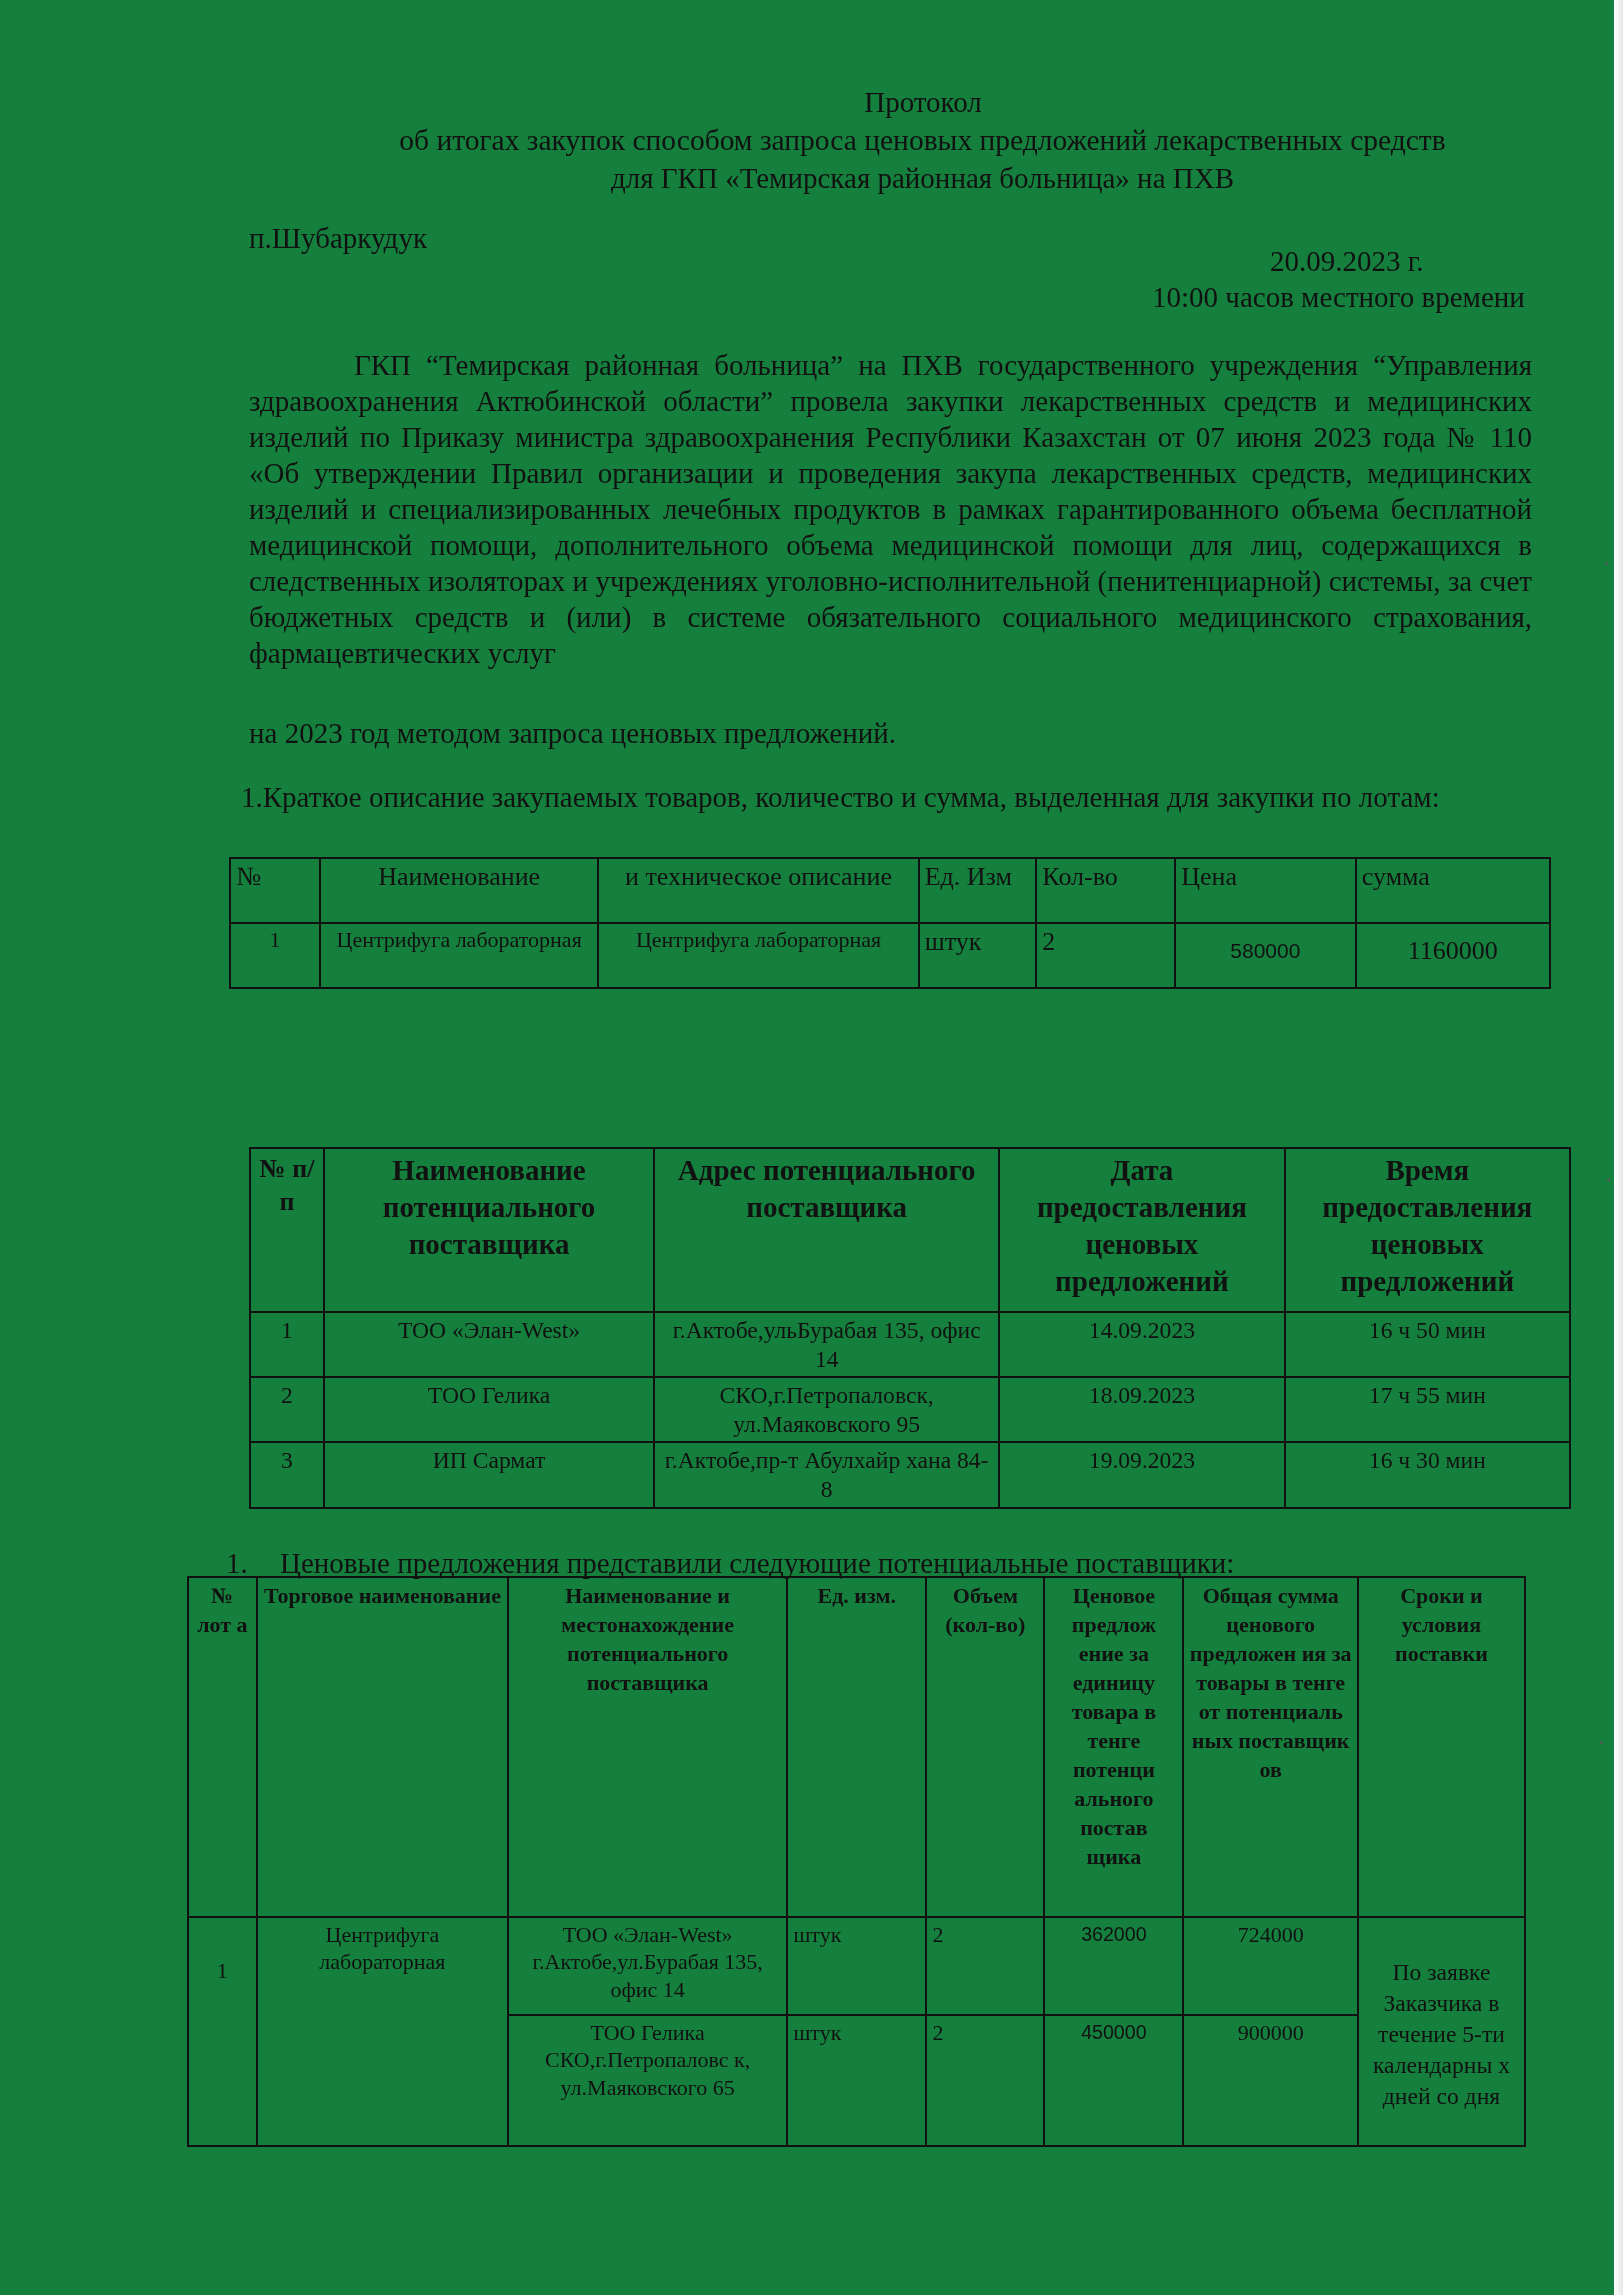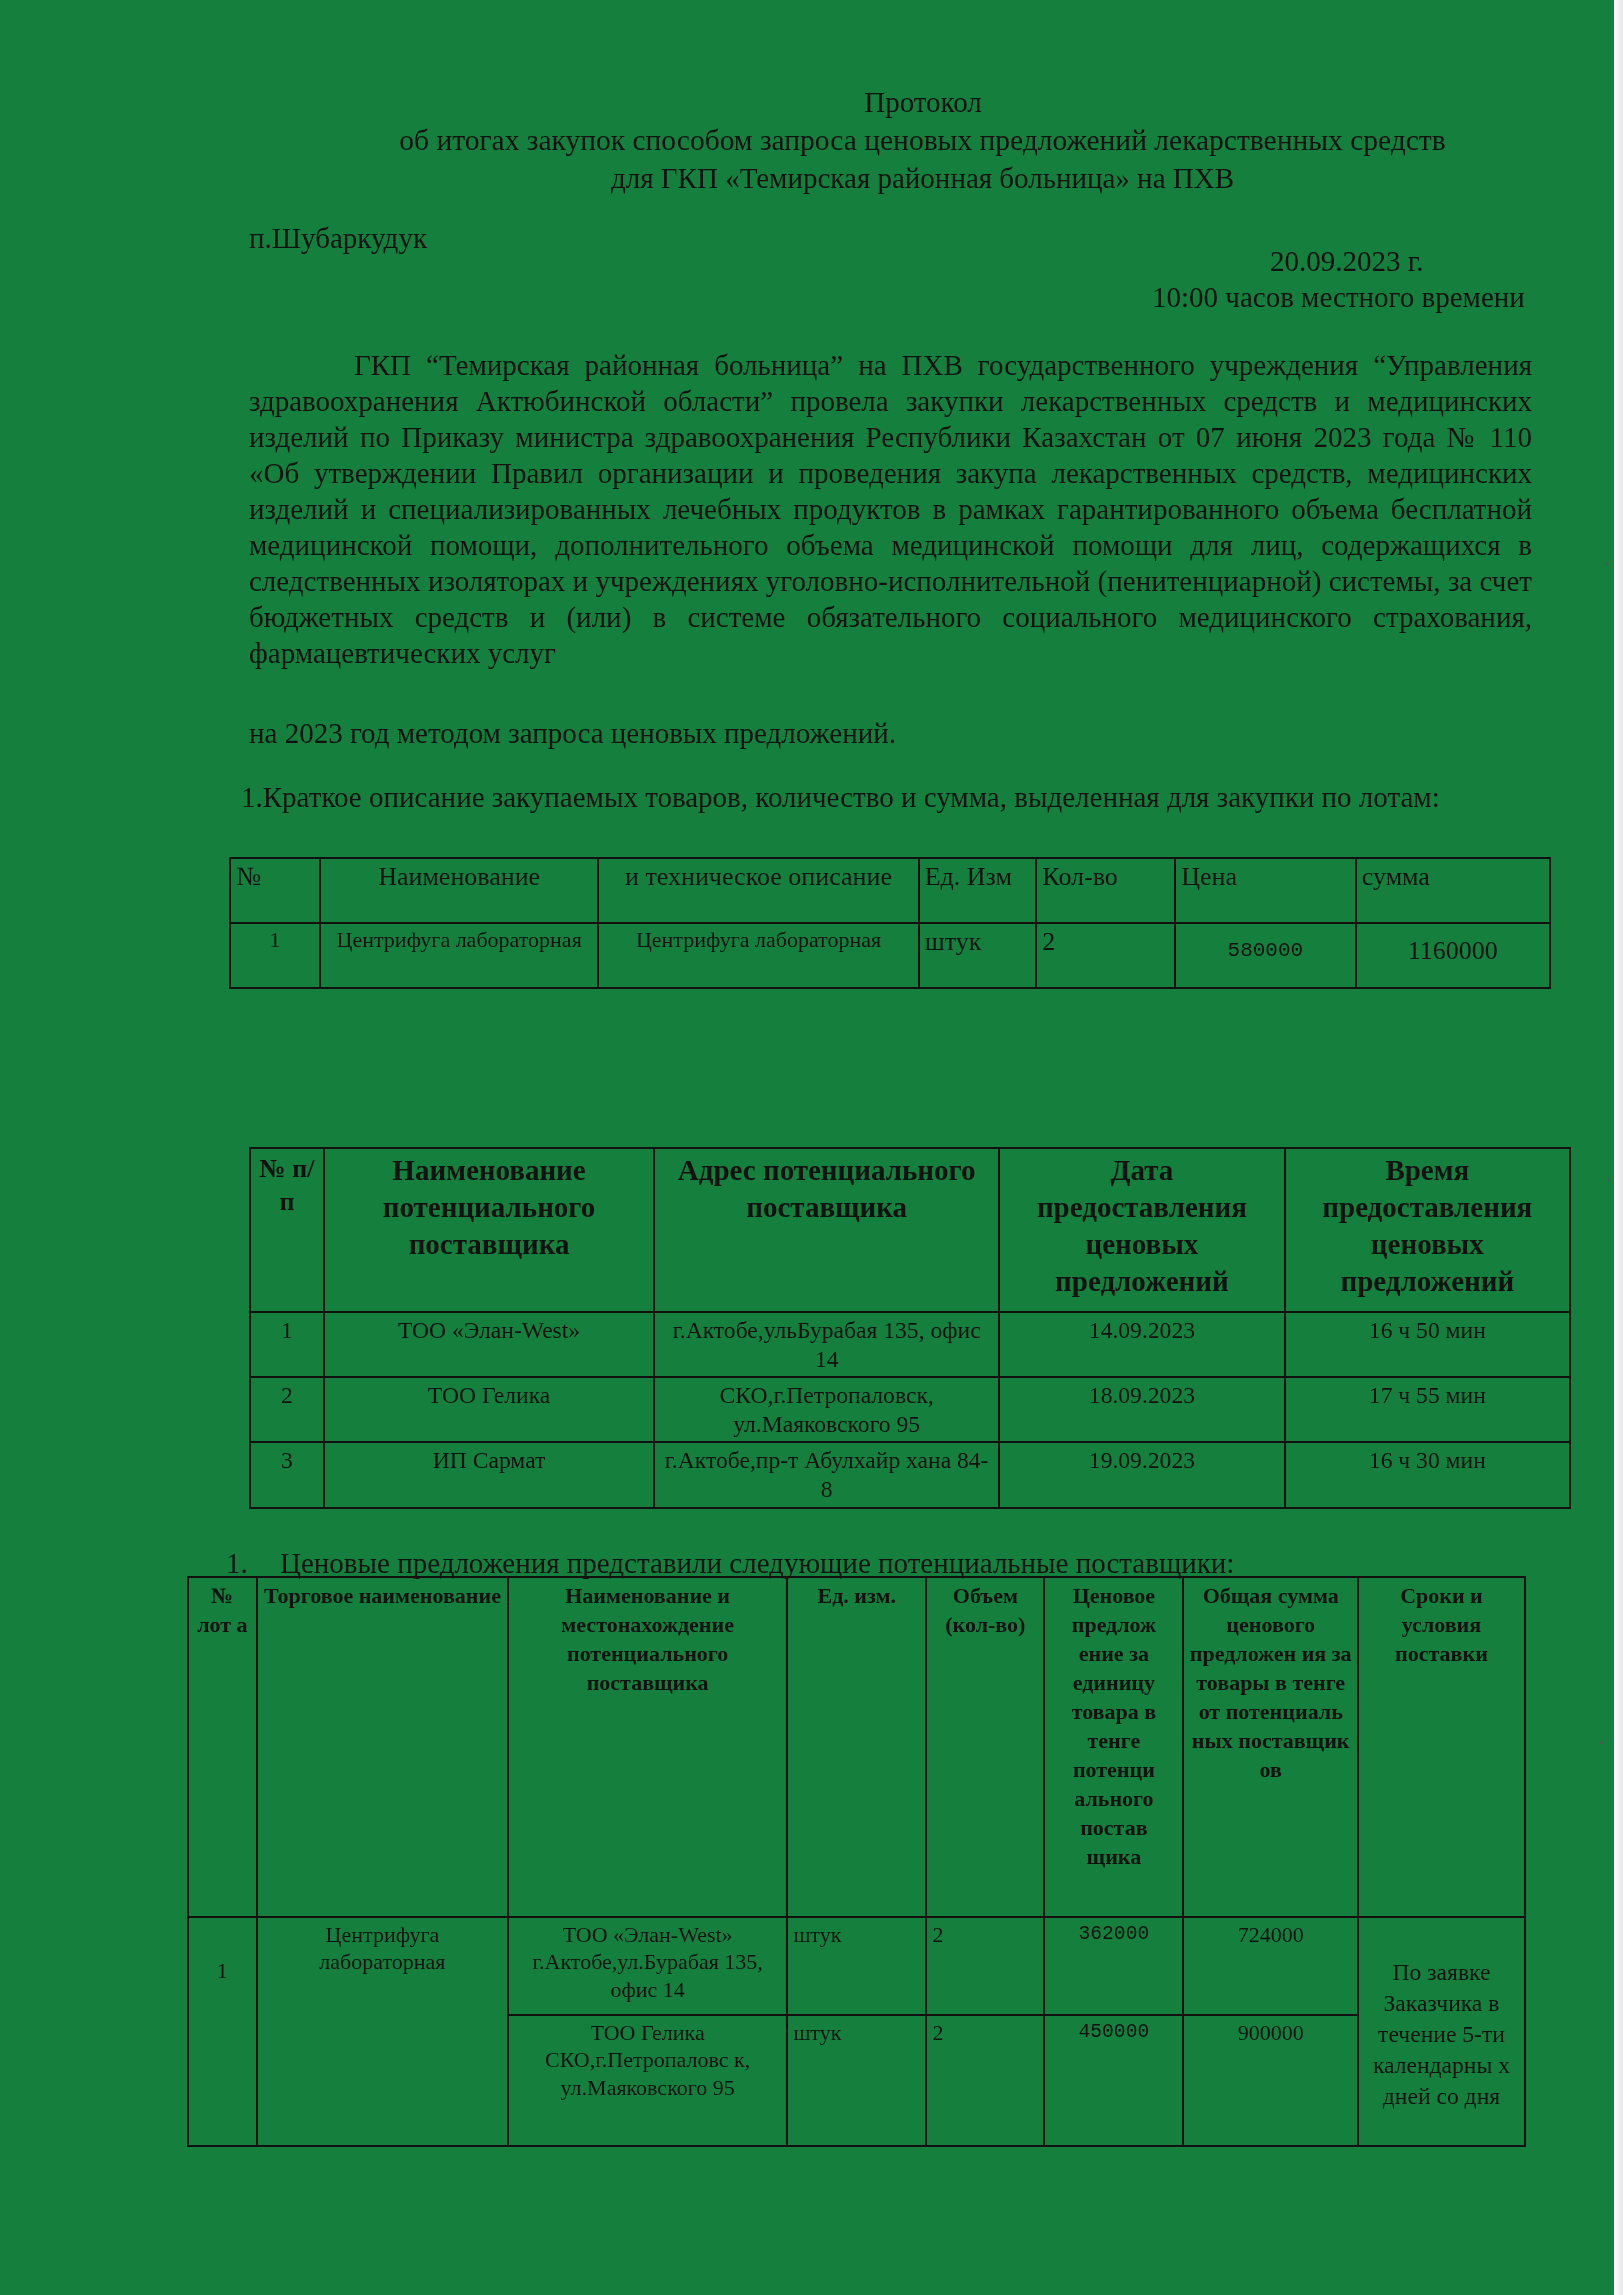--- a/index.html
+++ b/index.html
@@ -16,21 +16,21 @@
   table { border-collapse: collapse; position: absolute; }
   td, th { border: 2px solid #111; vertical-align: top; padding: 2.6px 5.2px; }
   .t1 td { font-size: 26px; line-height: 29px; }
   .t1 .sm { font-size: 22px; line-height: 25px; }
   .t2 th { font-size: 29px; line-height: 37px; font-weight: bold; text-align: center; }
   .t2 td { font-size: 23.6px; line-height: 29px; text-align: center; }
   .t3 th { font-size: 22px; line-height: 29px; font-weight: bold; text-align: center; }
   .t3 td { font-size: 22px; line-height: 27.5px; }
   .c { text-align: center; }
   .l { text-align: left; }
-  .sans { font-family: Liberation Mono, monospace; }
+  .sans { font-family: Liberation Sans, sans-serif; }
   .edge-shadow { position: absolute; right: 0; top: 0; width: 9.2px; height: 2295px; background: linear-gradient(to right, #fff, #e6e6ea); }
   .dot { position: absolute; width: 3.3px; height: 3.3px; background: #555; border-radius: 50%; }
 </style>
 </head>
 <body>
 
 <div class="page">
 
   <div class="abs title" style="left:0; width:1846px; top:84px;">Протокол</div>
   <div class="abs title" style="left:196px; width:1453px; top:122px; font-size:29.5px;">об итогах закупок способом запроса ценовых предложений лекарственных средств</div>
@@ -121,21 +121,21 @@
       <td rowspan="2" class="c" style="padding-top:39px;">1</td>
       <td rowspan="2" class="c">Центрифуга лабораторная</td>
       <td class="c">ТОО «Элан-West» г.Актобе,ул.Бурабая 135, офис 14</td>
       <td class="l">штук</td>
       <td class="l">2</td>
       <td class="c sans" style="font-size:19.6px;">362000</td>
       <td class="c">724000</td>
       <td rowspan="2" class="c" style="padding-top:39px; font-size:23.6px; line-height:31px;">По заявке Заказчика в течение 5-ти календарны х дней со дня</td>
     </tr>
     <tr style="height:131px;">
-      <td class="c">ТОО Гелика СКО,г.Петропаловс к, ул.Маяковского 95</td>
+      <td class="c">ТОО Гелика СКО,г.Петропаловс к, ул.Маяковского 65</td>
       <td class="l">штук</td>
       <td class="l">2</td>
       <td class="c sans" style="font-size:19.6px;">450000</td>
       <td class="c">900000</td>
     </tr>
   </tbody>
     </table>
 
   <div class="edge-shadow"></div>
   <div class="dot" style="left:1605px; top:562px;"></div>

